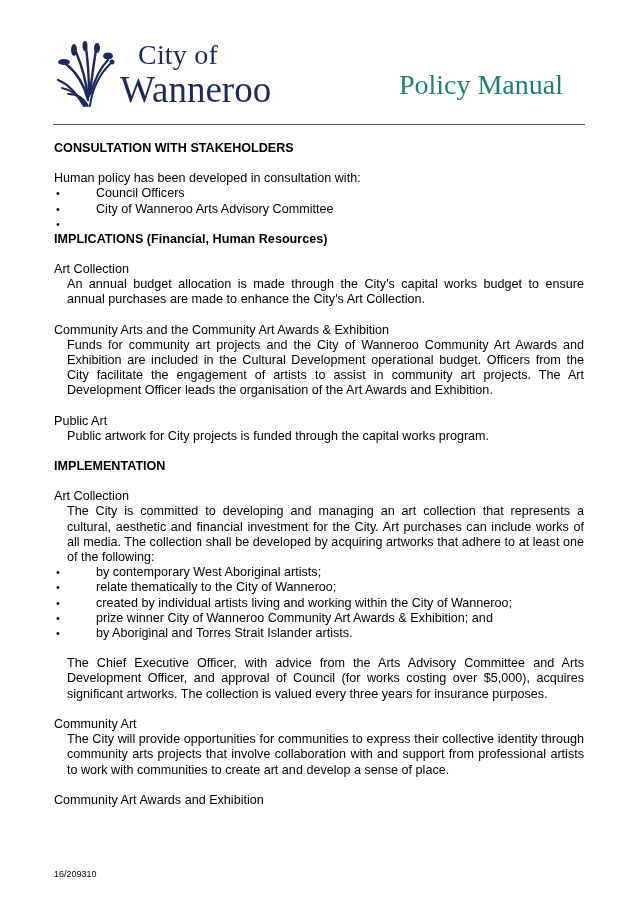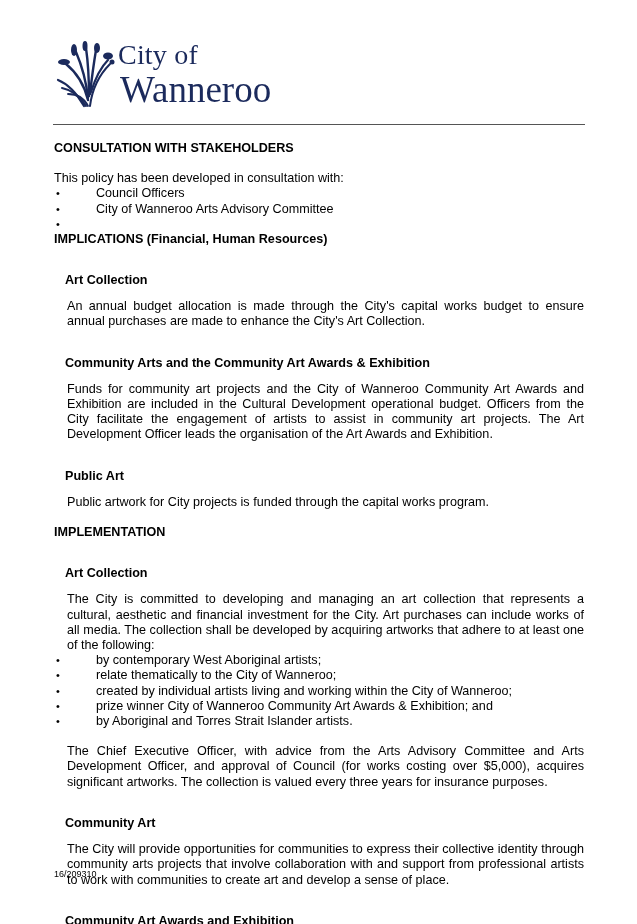--- a/index.html
+++ b/index.html
@@ -4,21 +4,21 @@
 <style>
   html, body { margin: 0; padding: 0; background: #ffffff; }
   body {
     width: 637px; height: 924px; position: relative; overflow: hidden;
     font-family: "Liberation Sans", sans-serif; color: #000;
   }
   .header { position: absolute; left: 0; top: 0; width: 637px; height: 130px; }
   .logo { position: absolute; left: 54px; top: 40px; width: 235px; height: 72px; }
   .logo-mark { position: absolute; left: 0; top: 0; width: 62px; height: 68px; }
   .logo-city {
-    position: absolute; left: 64px; top: 0px;
+    position: absolute; left: 84px; top: 0px;
     font-family: "Liberation Serif", serif; font-size: 28px; color: #1b2a5c;
     line-height: 30px; letter-spacing: 0.2px;
   }
   .logo-wanneroo {
     position: absolute; left: 66px; top: 30px;
     font-family: "Liberation Serif", serif; font-size: 37px; color: #1b2a5c;
     line-height: 40px;
   }
   .manual-title {
     position: absolute; right: 74px; top: 69px;
@@ -27,21 +27,21 @@
   }
   .rule {
     position: absolute; left: 53px; top: 124px; width: 532px; height: 0;
     border-top: 1px solid #555; 
   }
   .content {
     position: absolute; left: 54px; top: 141px; width: 530px;
     font-size: 12.6px; line-height: 15.2px;
   }
   .h-caps { font-weight: bold; margin: 0; }
-  .h-sub { font-weight: bold; margin: 11px; }
+  .h-sub { font-weight: normal; margin: 0; }
   p { margin: 0; text-align: justify; }
   .gap { height: 15px; }
   ul.blist { list-style: none; margin: 0; padding: 0; }
   ul.blist li { position: relative; padding-left: 42px; margin: 0; }
   ul.blist li .bullet {
     position: absolute; left: 2px; top: 0; font-size: 11px;
   }
   .footer-ref {
     position: absolute; left: 54px; top: 869px;
     font-size: 9px; color: #000;
@@ -70,28 +70,29 @@
         <ellipse cx="20" cy="10" rx="3" ry="6"></ellipse>
         <ellipse cx="31" cy="6" rx="2.5" ry="5"></ellipse>
         <ellipse cx="43" cy="8" rx="3" ry="5"></ellipse>
         <ellipse cx="54" cy="16" rx="5" ry="3.5"></ellipse>
         <circle cx="58" cy="22" r="2.5"></circle>
       </g>
     </svg>
     <div class="logo-city">City of</div>
     <div class="logo-wanneroo">Wanneroo</div>
   </div>
+  <div class="manual-title">Policy Manual</div>
   <div class="rule"></div>
 </div>
 
 <div class="content">
 
   <div class="h-caps">CONSULTATION WITH STAKEHOLDERS</div>
   <div class="gap"></div>
-  <p>This policy has been developed in consultation with:</p>
+  <p>Human policy has been developed in consultation with:</p>
   <ul class="blist">
     <li><span class="bullet">•</span><span>Council Officers</span></li>
     <li><span class="bullet">•</span><span>City of Wanneroo Arts Advisory Committee</span></li>
     <li><span class="bullet">•</span></li>
   </ul>
   <div class="gap"></div>
 
   <div class="h-caps">IMPLICATIONS (Financial, Human Resources)</div>
   <div class="gap"></div>
   <div class="h-sub">Art Collection</div>

